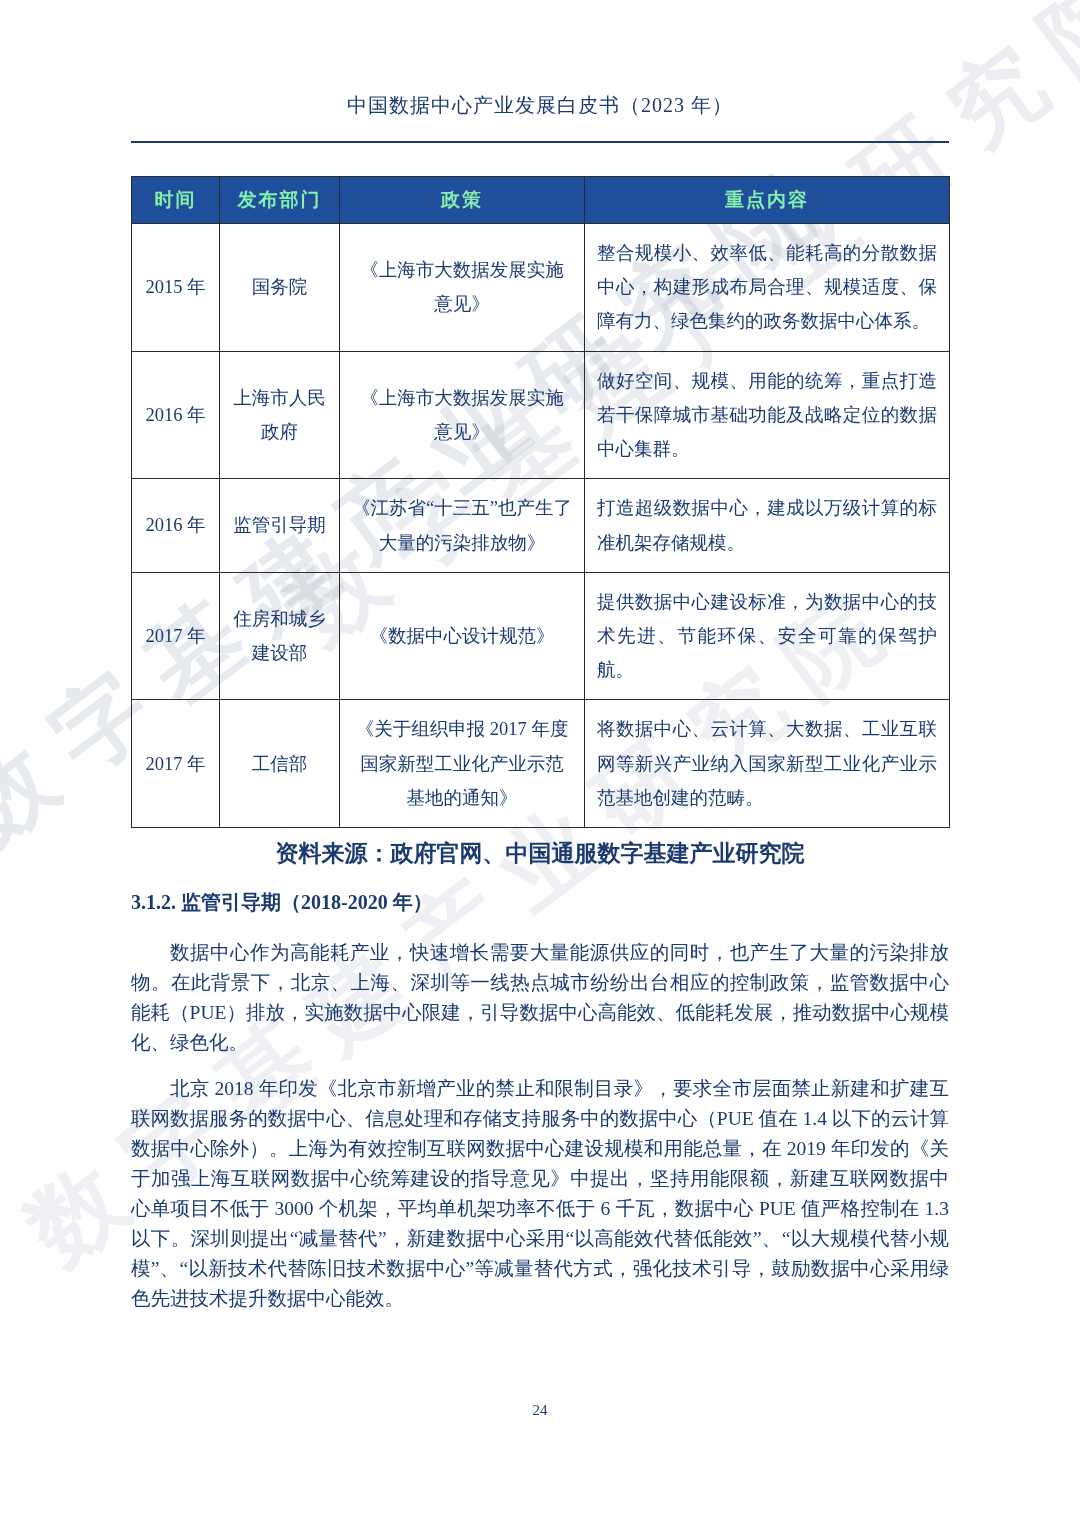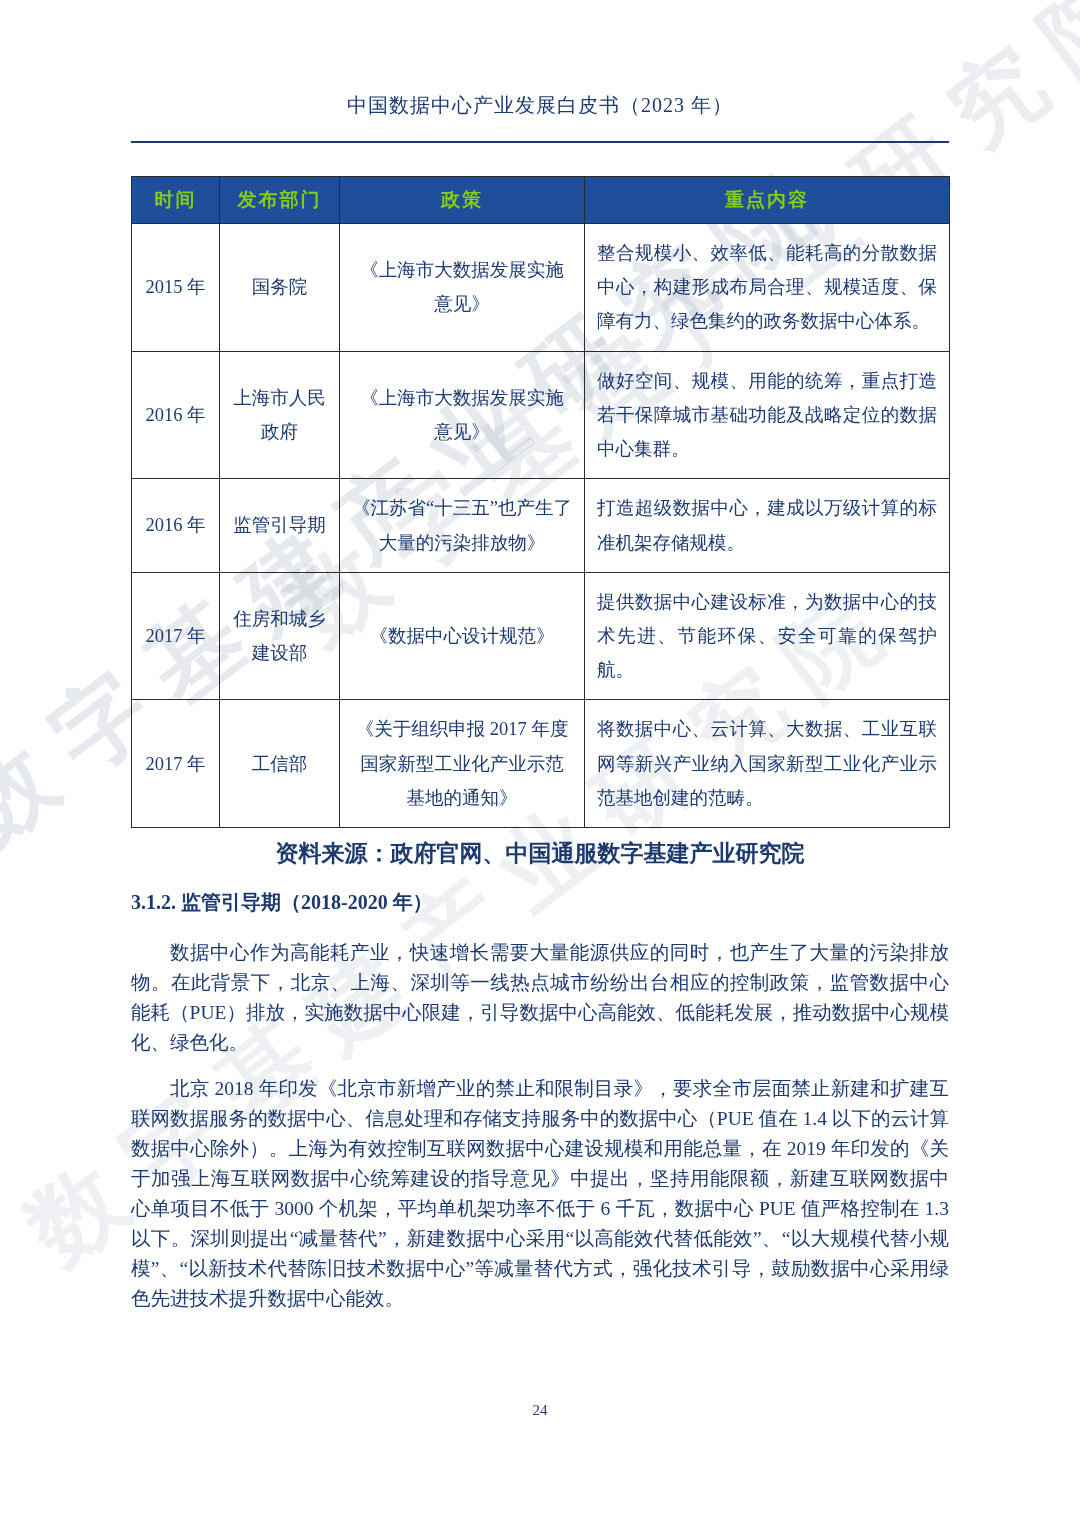--- a/index.html
+++ b/index.html
@@ -38,21 +38,21 @@
   }
 
   table.policy-table {
     width:100%;
     border-collapse:collapse;
     margin-top:33px;
     table-layout:fixed;
   }
   .policy-table th {
     background:var(--header-bg,#1F4E9B);
-    color:#84cc16;
+    color:#86efac;
     font-size:19px; font-weight:bold;
     padding:10px 6px;
     border:1px solid #2a2a2a;
     text-align:center;
     letter-spacing:2px;
   }
   .policy-table td {
     border:1px solid #2a2a2a;
     font-size:18.5px;
     line-height:1.85;

